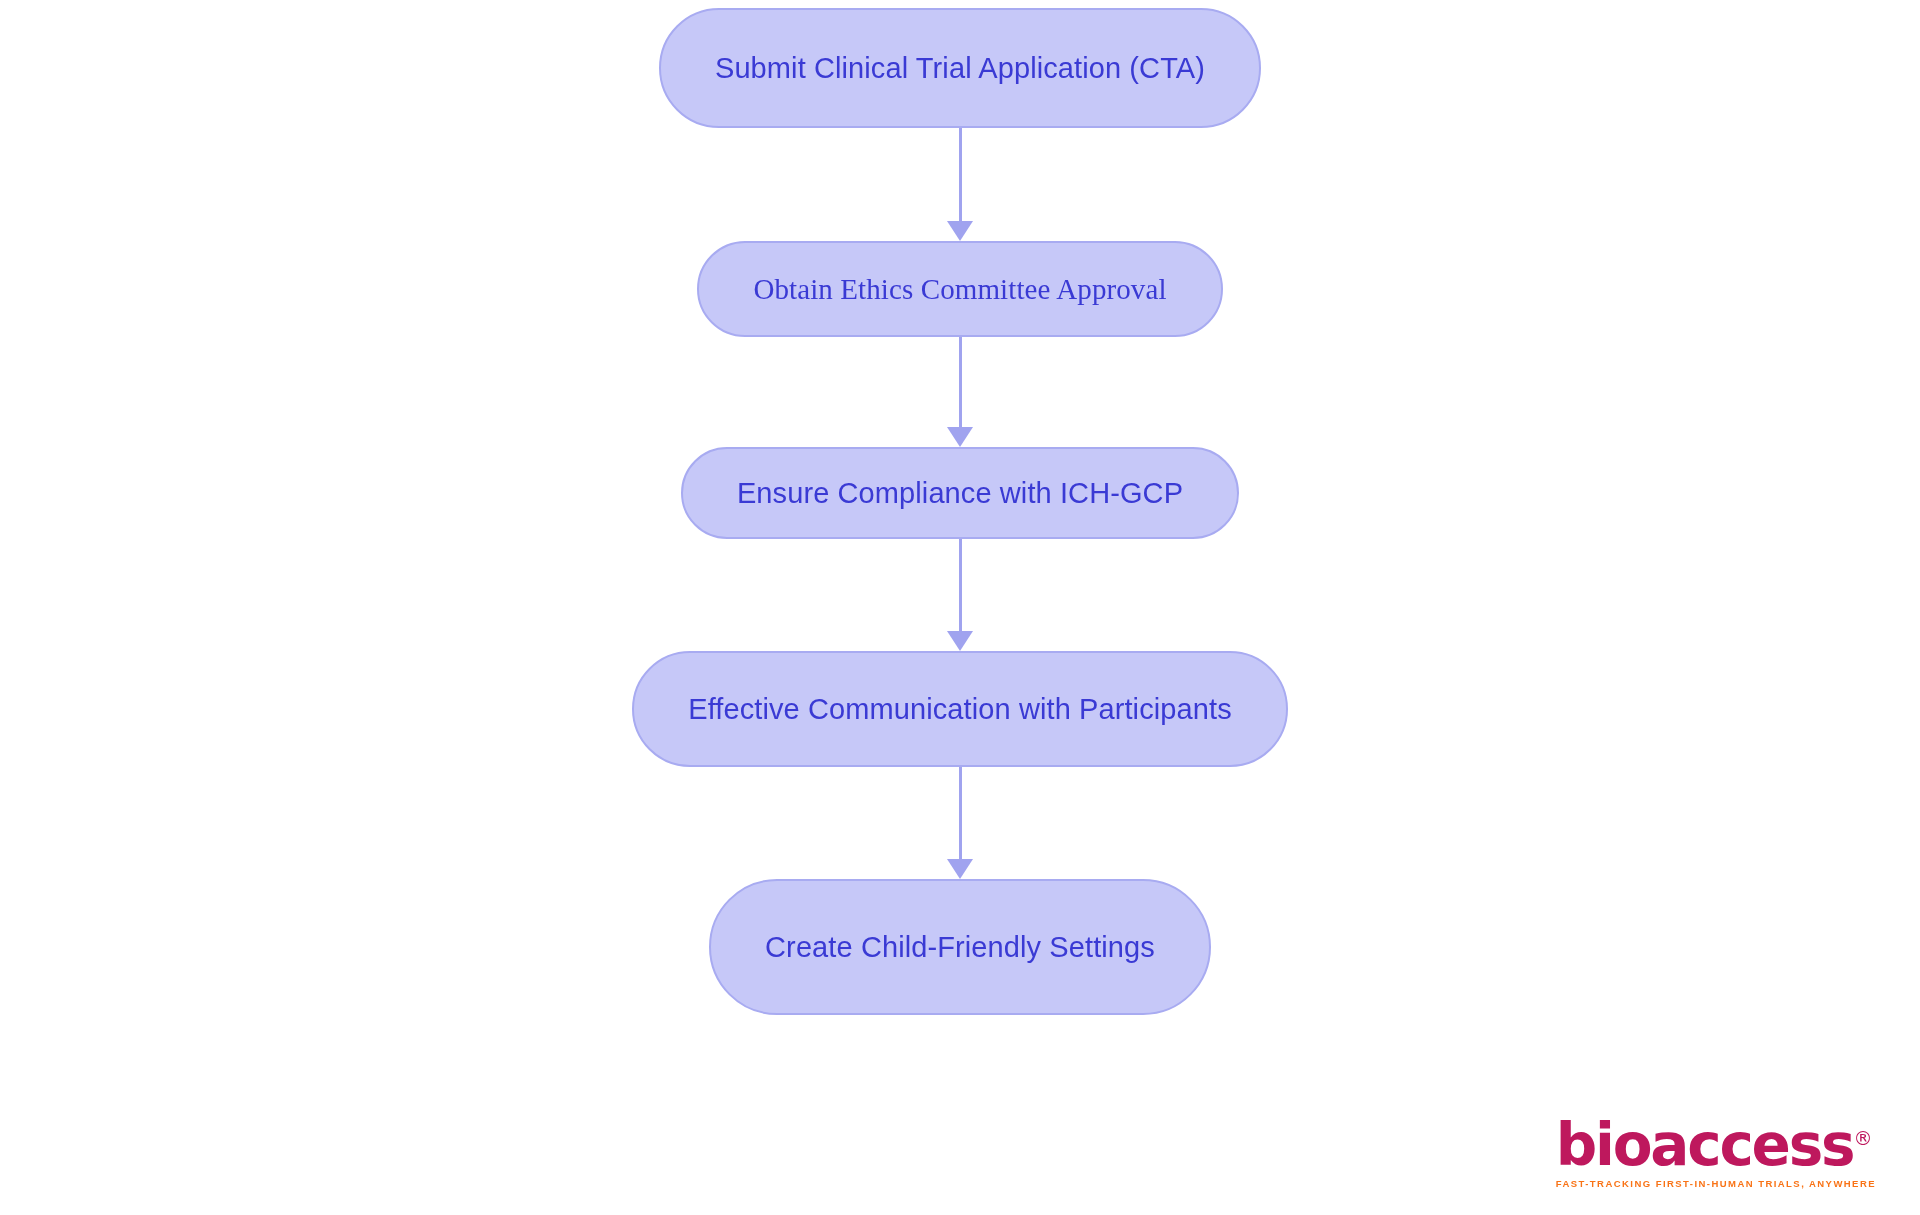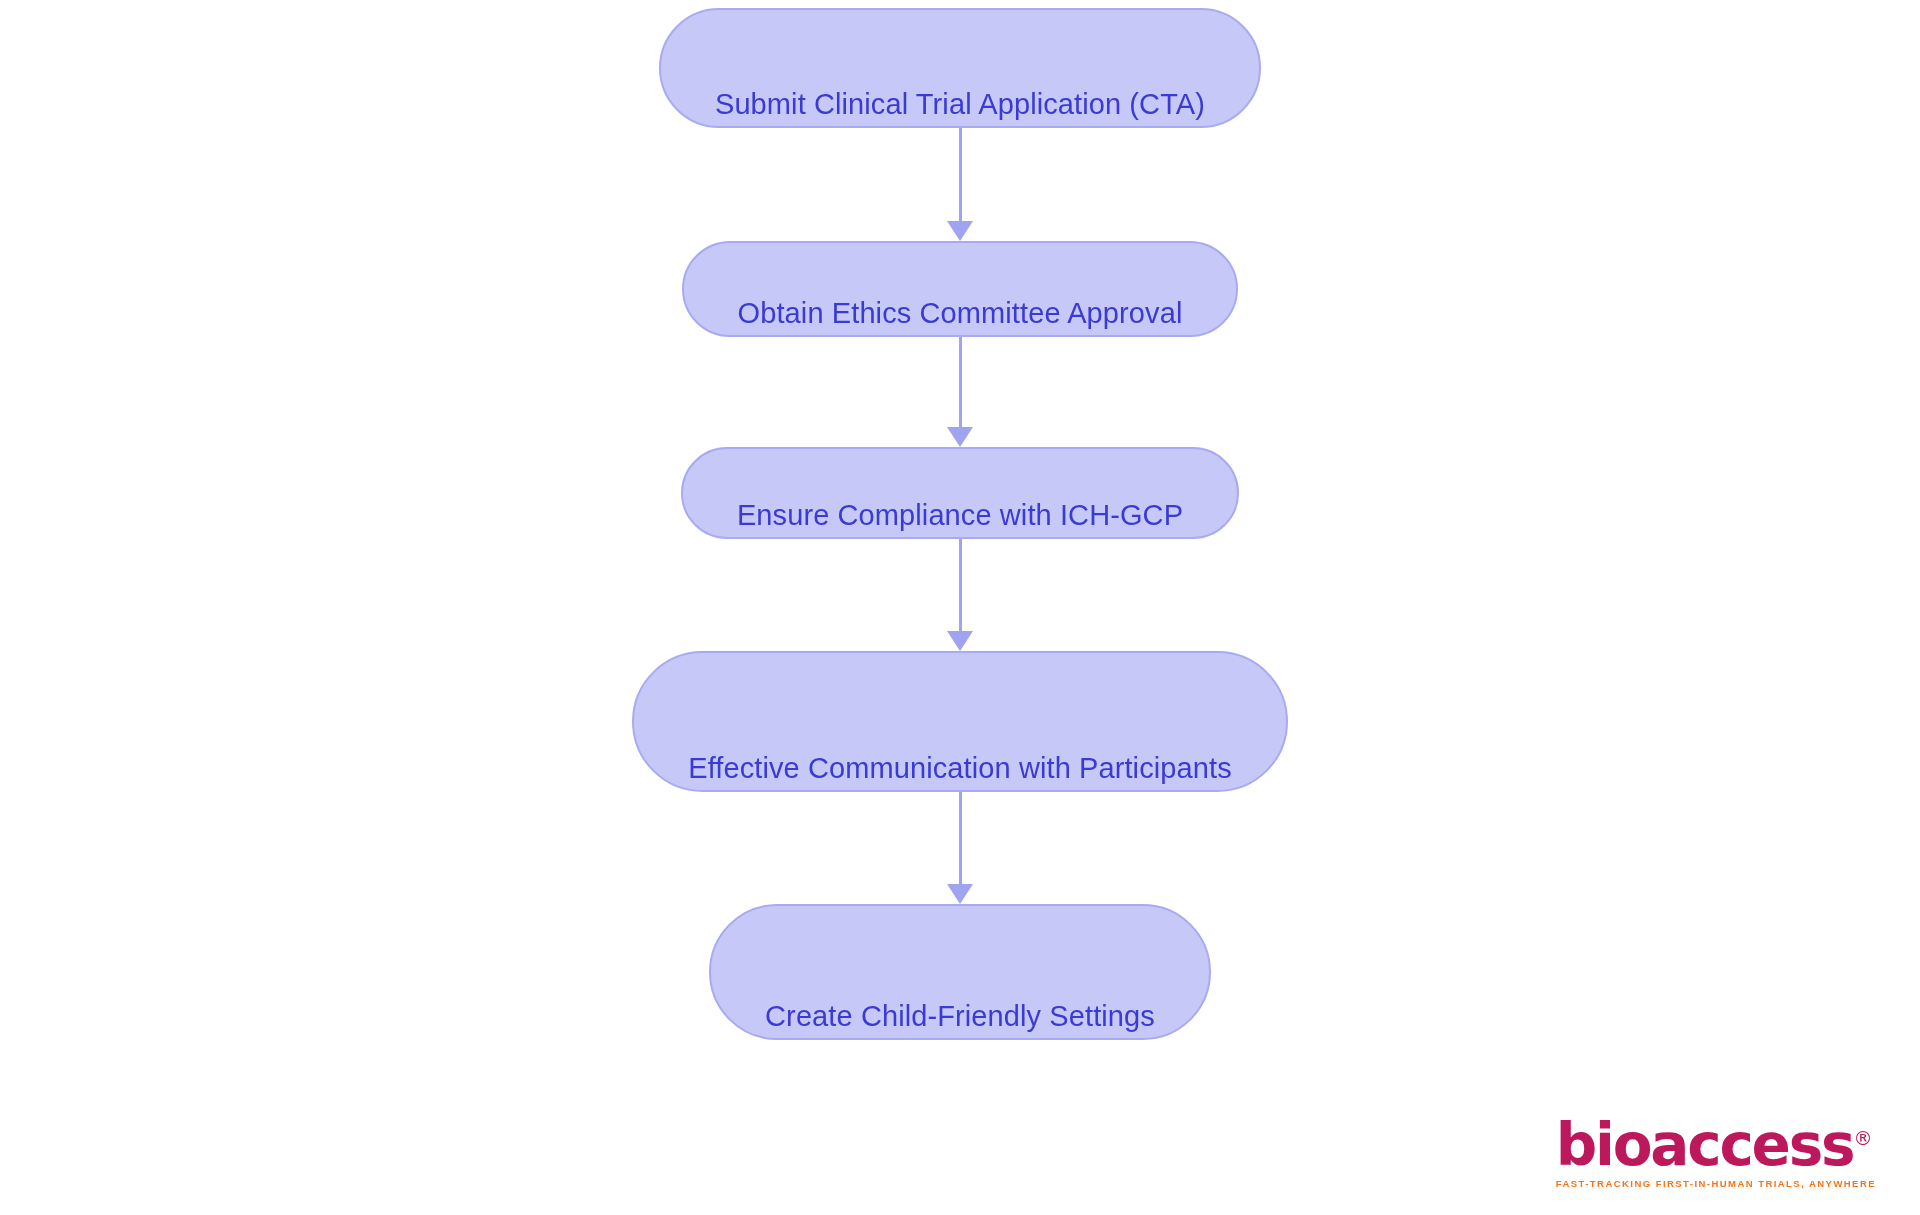--- a/index.html
+++ b/index.html
@@ -37,35 +37,35 @@
   }
 
   
   .node {
     box-sizing: border-box;
     background: #c6c8f8;
     border: 2px solid #a8abf1;
     border-radius: 9999px;
     color: #3a3ad4;
     display: flex;
-    align-items: flex-end;
+    align-items: center;
     justify-content: center;
     text-align: center;
     font-size: 29px;
     font-weight: 400;
     letter-spacing: 0.1px;
     line-height: 1.2;
     white-space: nowrap;
-    padding: 4px 54px;
+    padding: 10px 54px;
   }
 
   .node-0 { height: 120px; margin-top: 8px; }
-  .node-1 { height: 96px; }
+  .node-1 { height: 96px; font-family: Liberation Serif, serif; }
   .node-2 { height: 92px; }
-  .node-3 { height: 141px; }
+  .node-3 { height: 116px; }
   .node-4 { height: 136px; }
 
   
   .connector {
     position: relative;
     width: 26px;
     display: flex;
     flex-direction: column;
     align-items: center;
     justify-content: flex-start;

